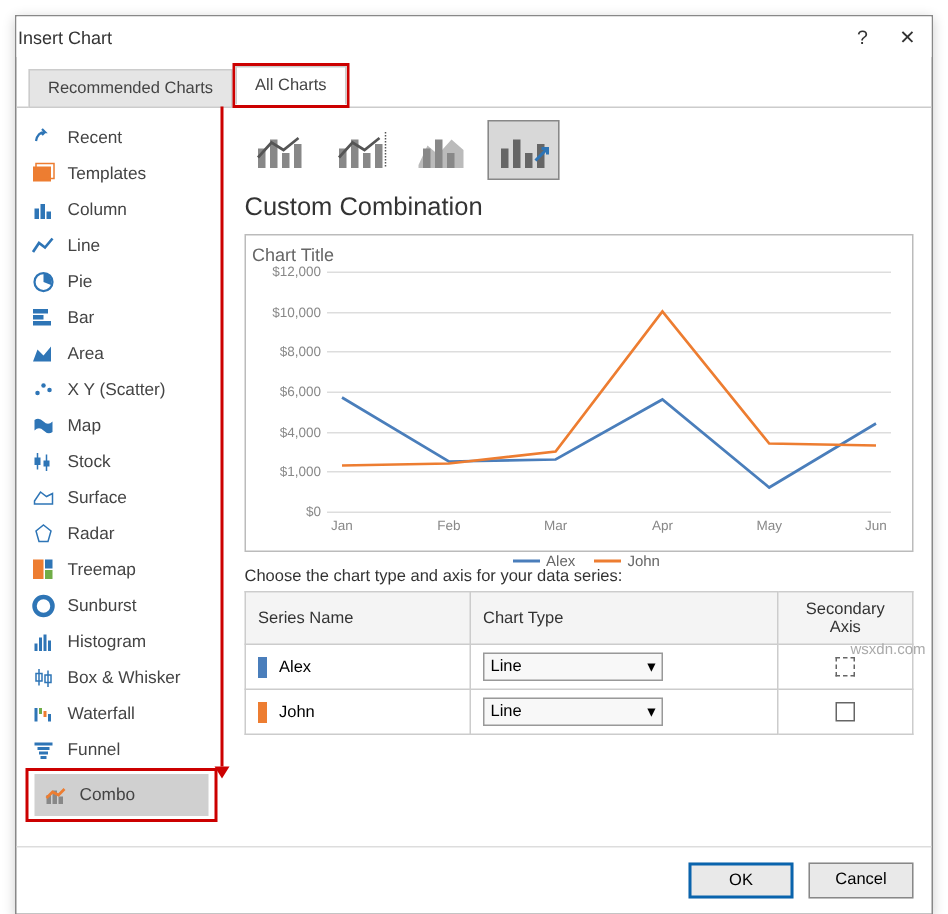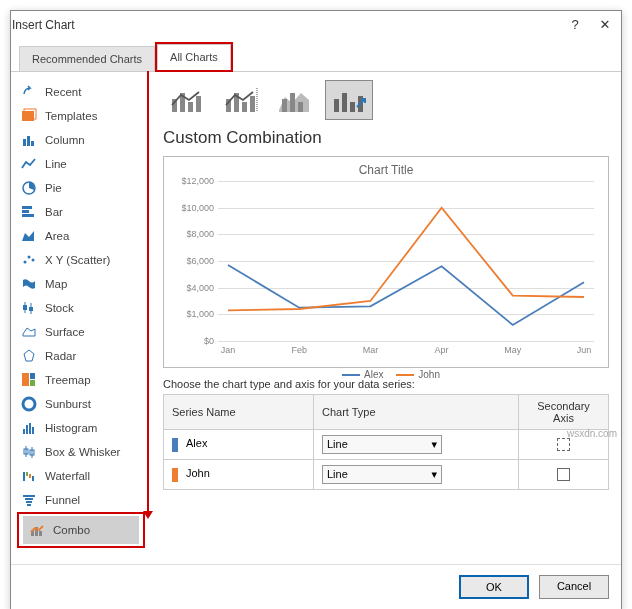--- a/index.html
+++ b/index.html
@@ -21,21 +21,21 @@
 .ci-icon { width: 16px; height: 16px; display:flex; align-items:center; justify-content:center; }
 .ci-icon svg { width:16px; height:16px; }
 .main { flex:1; padding: 8px 12px 4px 12px; }
 .thumb-row { display:flex; gap:6px; margin-bottom:8px; }
 .thumb { width:48px; height:40px; border:1px solid transparent; display:flex; align-items:center; justify-content:center; cursor:pointer; }
 .thumb.selected { background:#d8d8d8; border:1px solid #888; }
 .thumb svg { width:36px; height:30px; }
 h3.section { font-size:17px; font-weight:400; color:#333; margin:4px 0 8px 0; }
 .preview-box { border:1px solid #bbb; padding:4px; margin-bottom:10px; }
 .chart-area { position:relative; height:200px; }
-.chart-title { text-align:center; font-size:12px; color:#666; margin:2px 0 4px 0;}
+.chart-title { font-size:12px; color:#666; margin:2px 0 4px 0;}
 .plot { position:relative; height:160px; margin-left:50px; margin-right:10px; }
 .gridline { position:absolute; left:0; right:0; border-top:1px solid #ddd; }
 .ylabel { position:absolute; left:-48px; width:44px; text-align:right; font-size:9px; color:#888; transform:translateY(-50%); }
 .xlabel { position:absolute; bottom:-14px; font-size:9px; color:#888; transform:translateX(-50%); }
 .legend-row { text-align:center; font-size:10px; color:#666; margin-top:28px; padding-bottom:4px; }
 .legend-row .sw { display:inline-block; width:18px; height:2px; vertical-align:middle; margin:0 4px 0 10px;}
 .series-label { font-size:11px; color:#333; margin:6px 0 4px 0; }
 .series-table { width:100%; border:1px solid #aaa; border-collapse:collapse; font-size:11px; }
 .series-table th, .series-table td { border:1px solid #ccc; padding:5px 8px; text-align:left; font-weight:400; }
 .series-table th { background:#f4f4f4; color:#333; }

